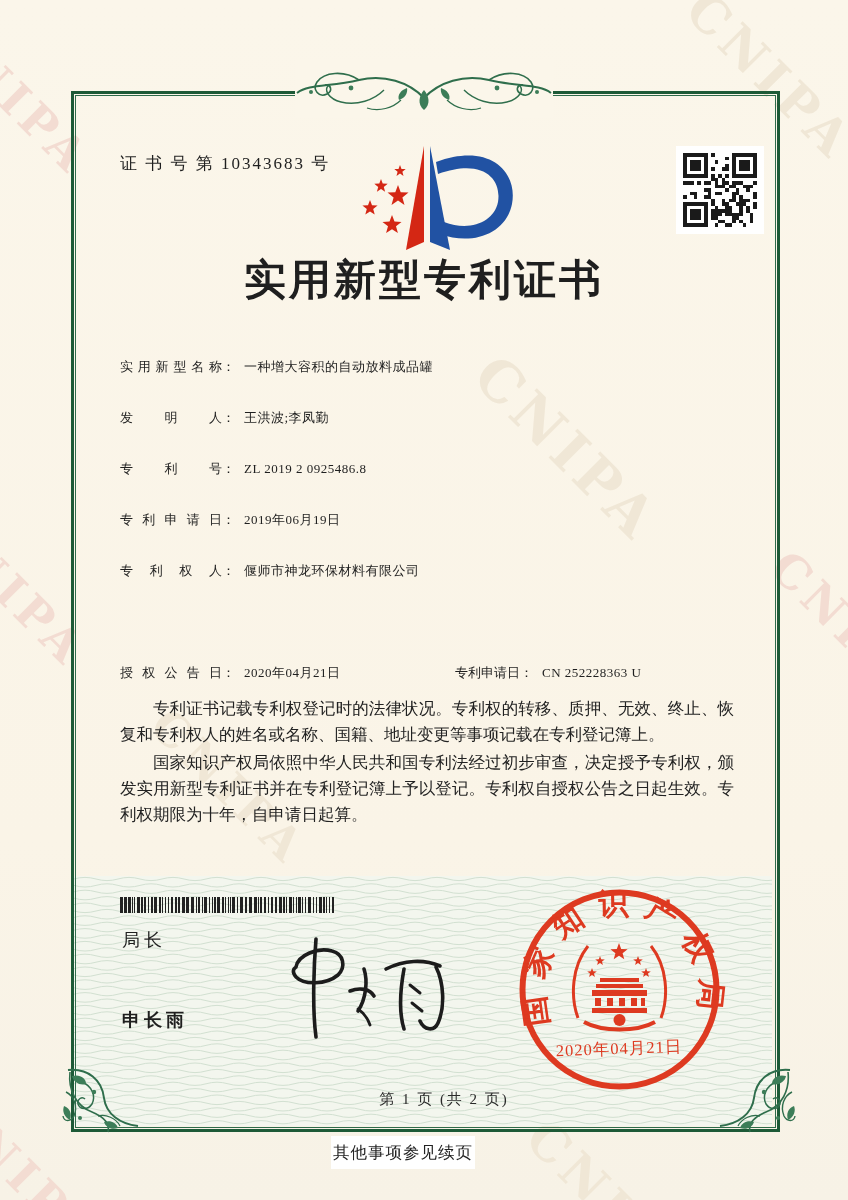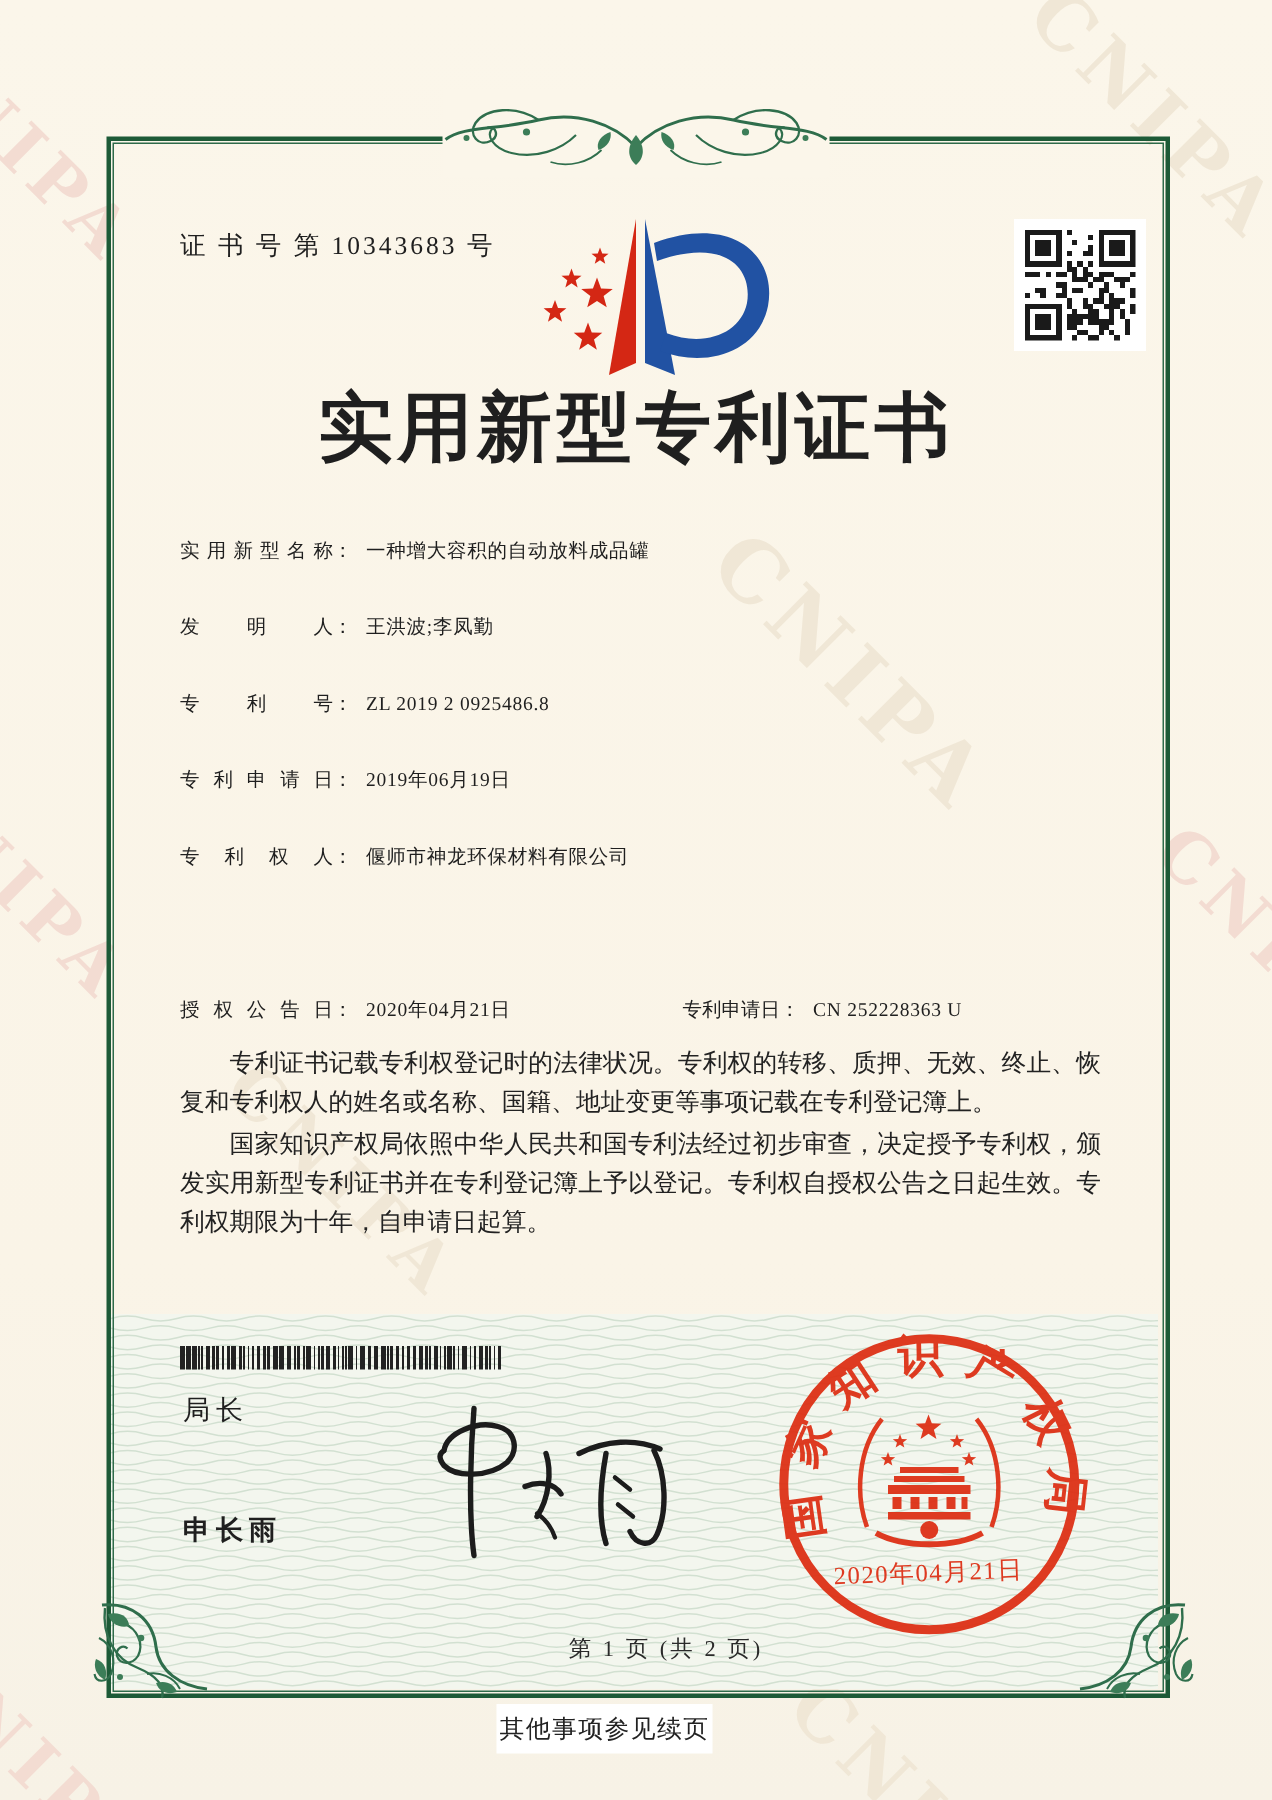--- a/index.html
+++ b/index.html
@@ -37,21 +37,21 @@
   .corner-bl{left:58px;top:1062px;}
   .corner-br{left:716px;top:1062px;transform:scaleX(-1);}
   
   .cert-number{position:absolute;left:120px;top:152px;font-size:17px;
                letter-spacing:2px;z-index:5;}
   .logo{position:absolute;left:340px;top:138px;z-index:5;}
   .qr-box{position:absolute;left:676px;top:146px;width:88px;height:88px;
           background:#ffffff;z-index:5;display:flex;align-items:center;justify-content:center;}
   .qr-box svg{width:74px;height:74px;}
   .doc-title{position:absolute;left:0;top:252px;width:100%;text-align:center;
-             font-size:50px;font-weight:600;letter-spacing:3px;z-index:5;}
+             font-size:42px;font-weight:600;letter-spacing:3px;z-index:5;}
   
   .field-row{position:absolute;left:120px;width:630px;font-size:13px;
              white-space:nowrap;z-index:5;}
   .f-label{display:inline-block;width:102px;text-align:justify;text-align-last:justify;
            vertical-align:top;}
   .f-colon{display:inline-block;}
   .f-value{display:inline-block;margin-left:9px;letter-spacing:0.5px;}
   .pair2{position:absolute;left:335px;top:0;}
   
   .body-text{position:absolute;left:120px;top:696px;width:614px;font-size:16.5px;

